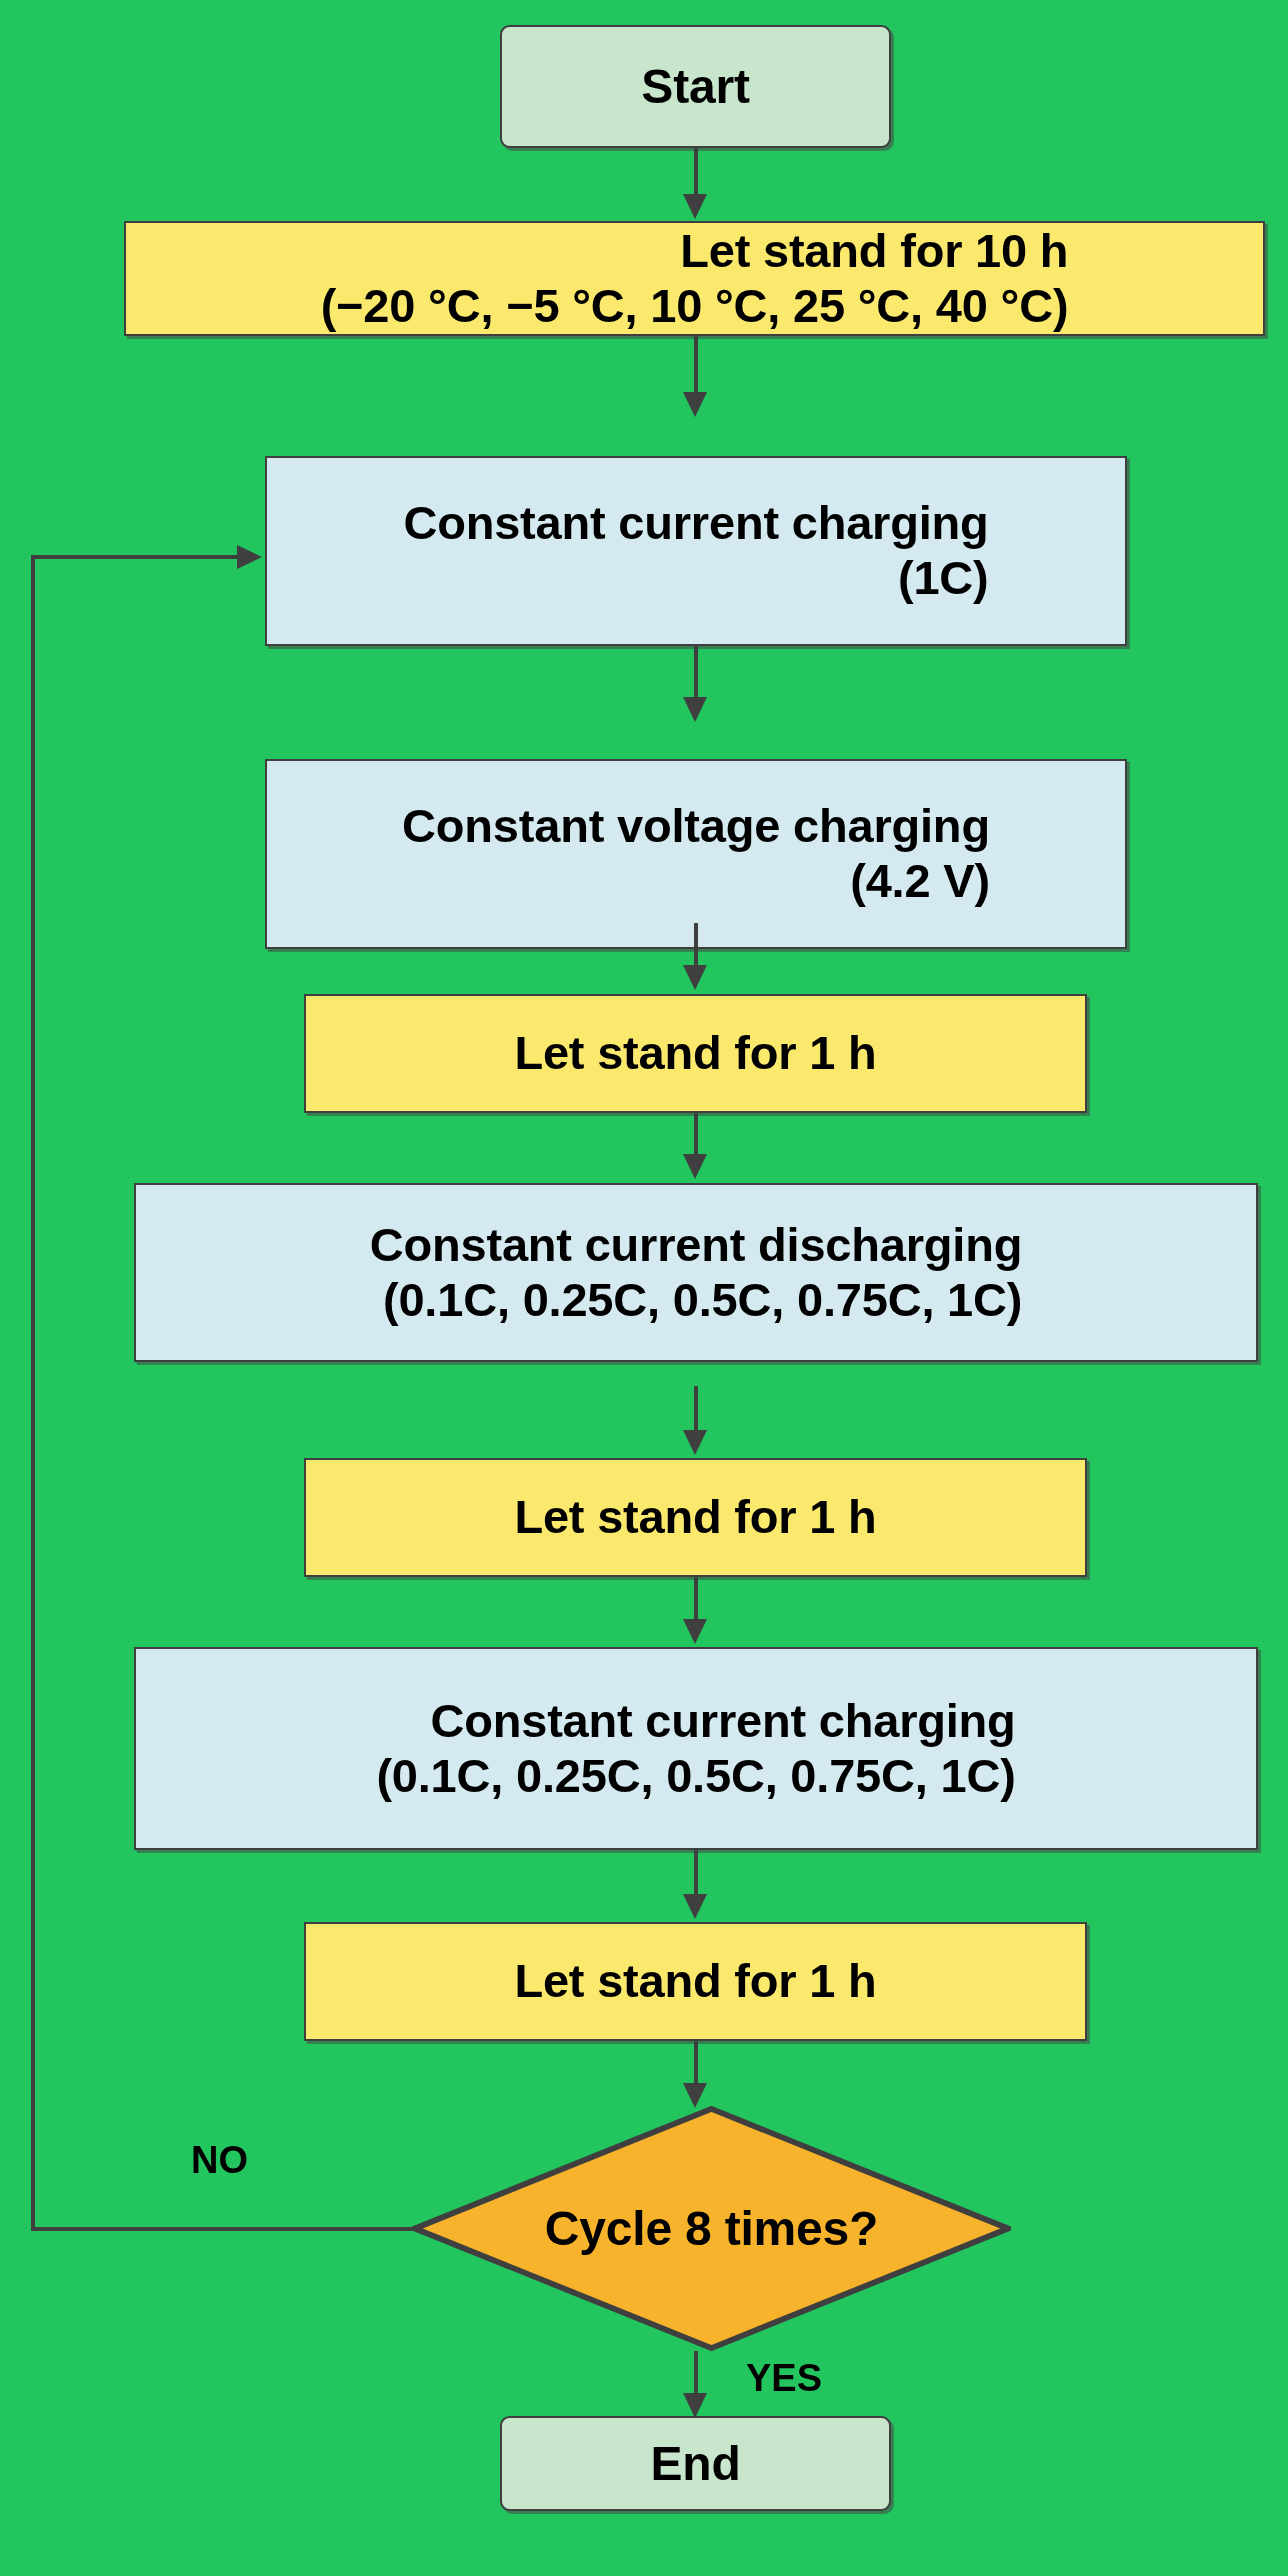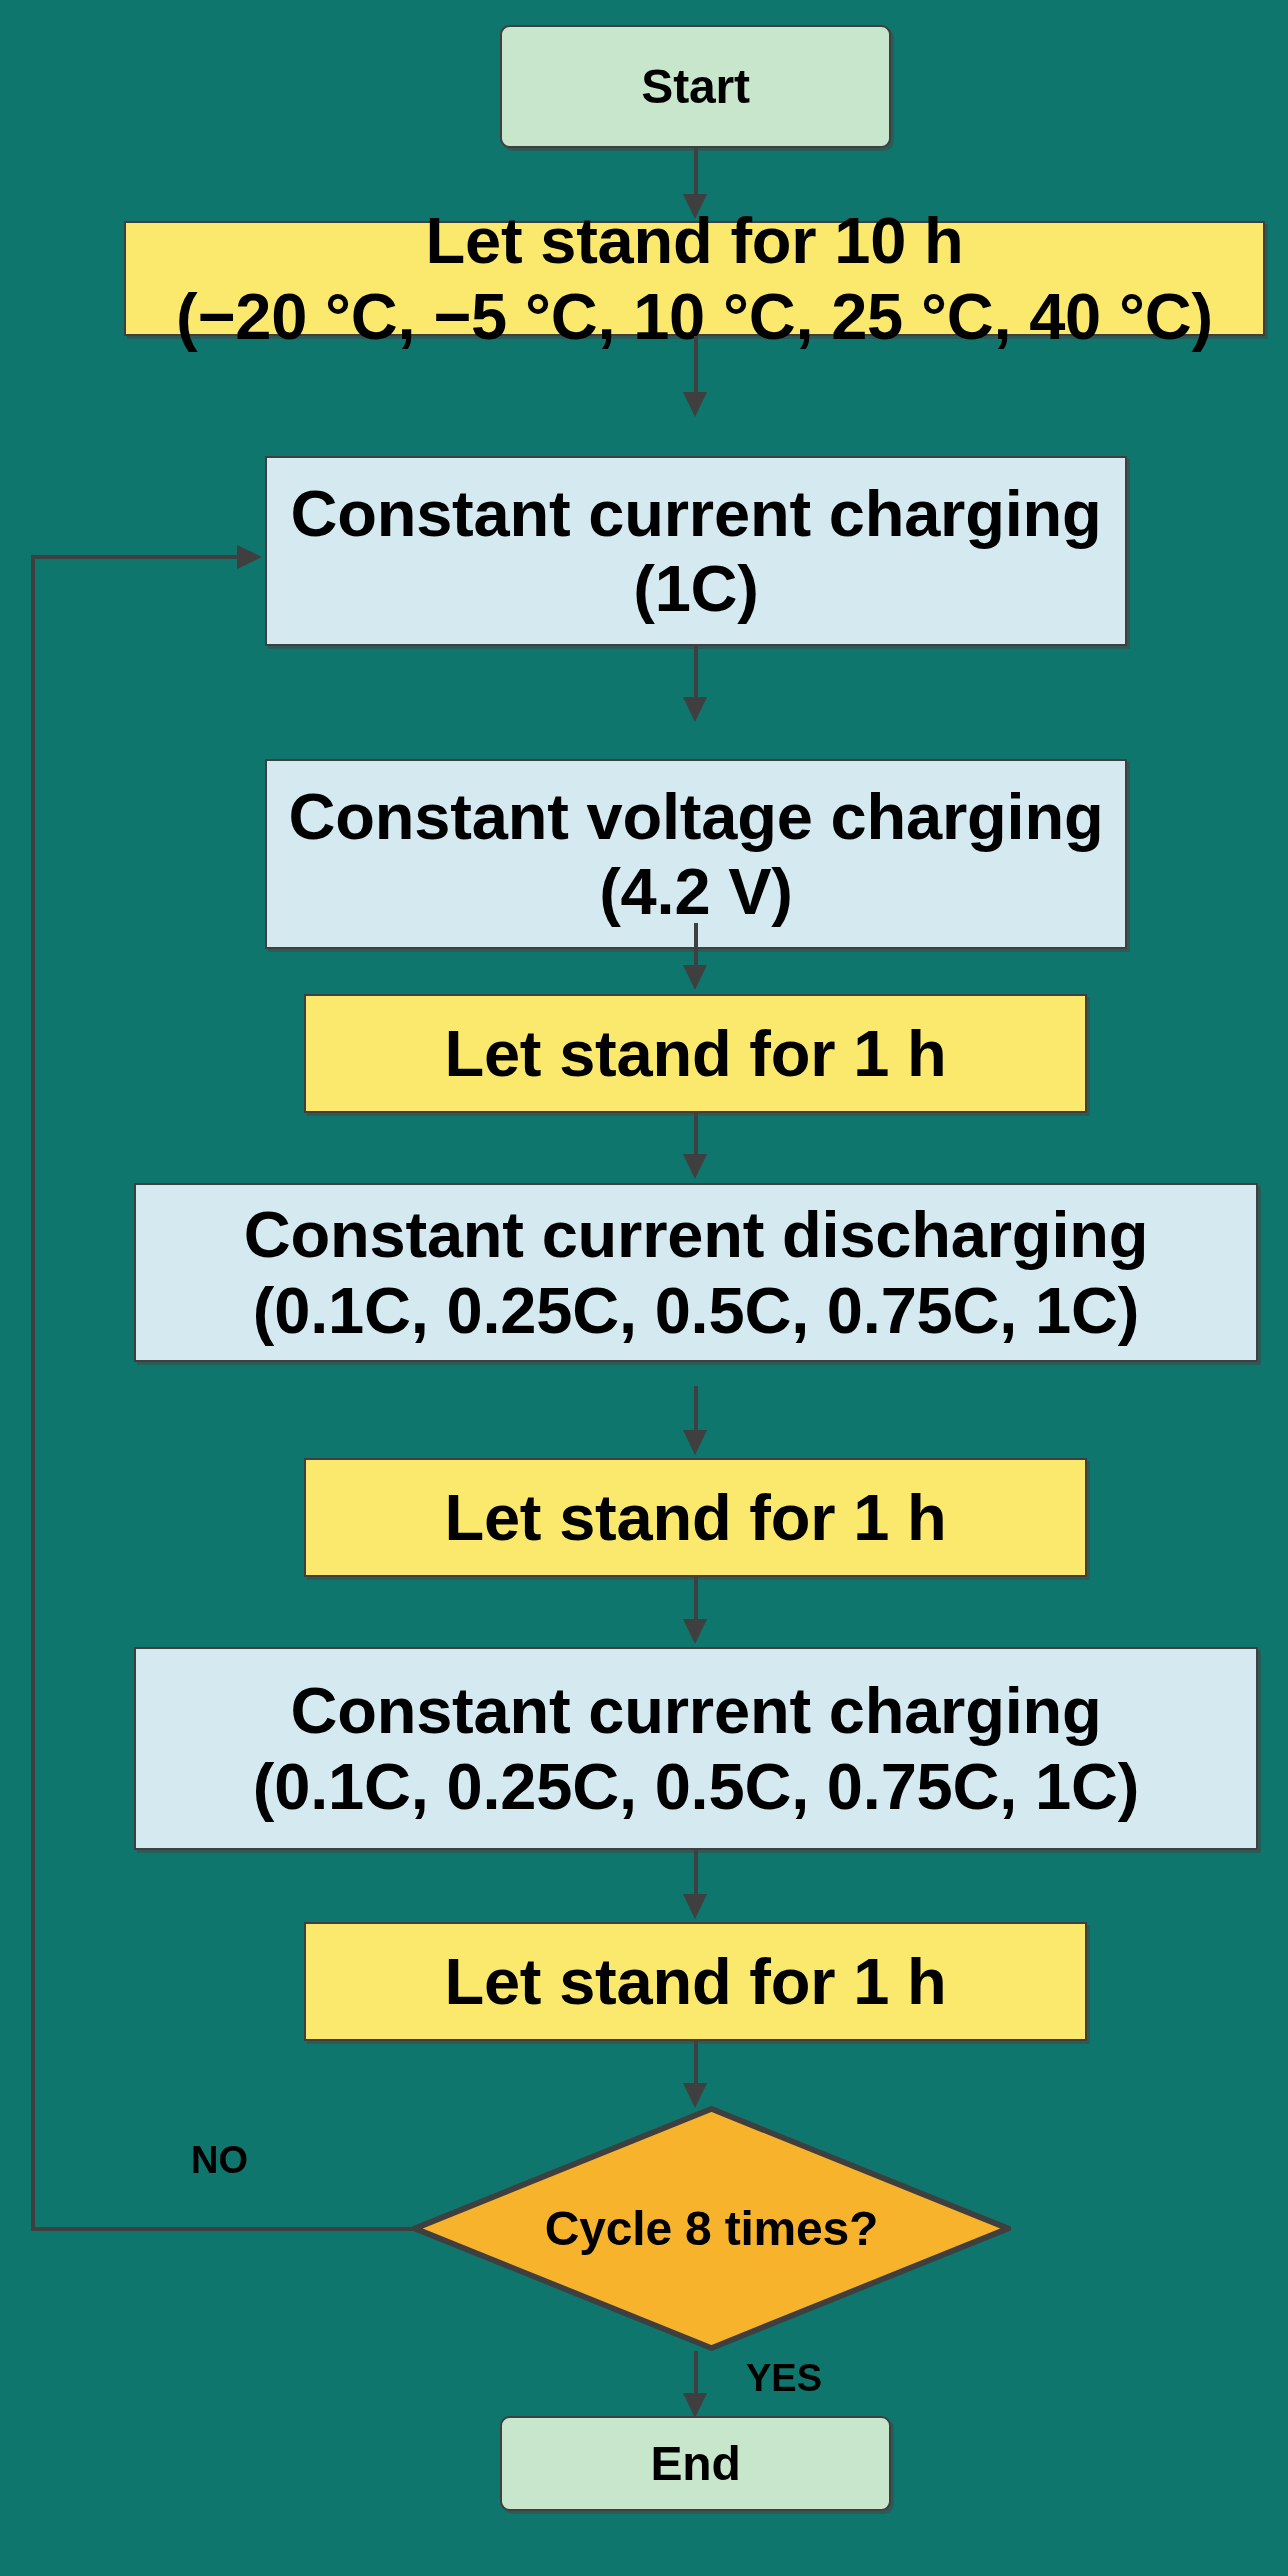--- a/index.html
+++ b/index.html
@@ -7,21 +7,21 @@
     padding: 0;
     background: #ffffff;
   }
   body {
     font-family: "Liberation Sans", sans-serif;
   }
   #flowchart-root {
     position: relative;
     width: 1288px;
     height: 2576px;
-    background: #0f766e;
+    background: #22c55e;
     overflow: hidden;
   }
   .node {
     position: absolute;
     box-sizing: border-box;
     display: flex;
     align-items: center;
     justify-content: center;
     text-align: center;
     color: #000000;
@@ -30,21 +30,22 @@
     border: 2.9px solid #3f3f3f;
     box-shadow: 2.9px 2.9px 0 0 rgba(70,70,70,0.55);
     white-space: pre-line;
     letter-spacing: -0.2px;
   }
   .node-terminator {
     border-radius: 9.6px;
     font-size: 48px;
   }
   .node-process {
-    font-size: 65px;
+    font-size: 47px;
+    text-align: right;
   }
   .node-green { background: #c8e6cb; }
   .node-yellow { background: #fbe96e; }
   .node-blue  { background: #d4e9f0; }
 
   .decision {
     position: absolute;
     display: flex;
     align-items: center;
     justify-content: center;

